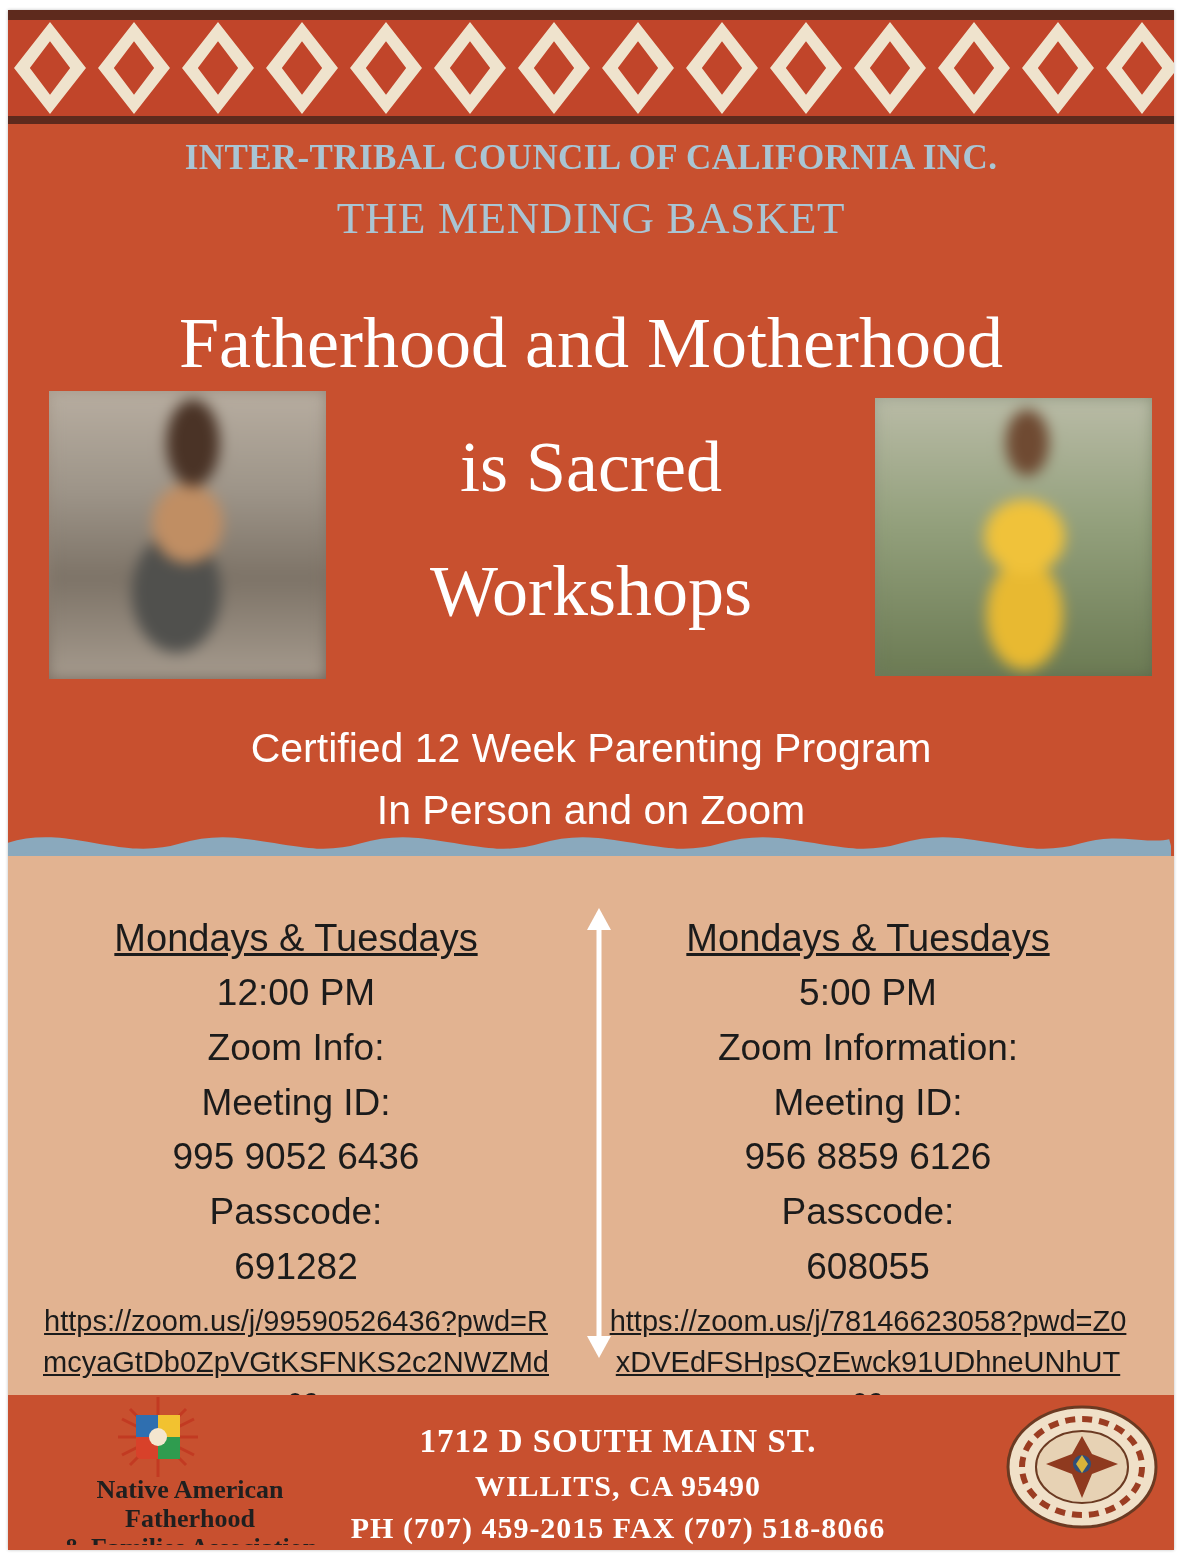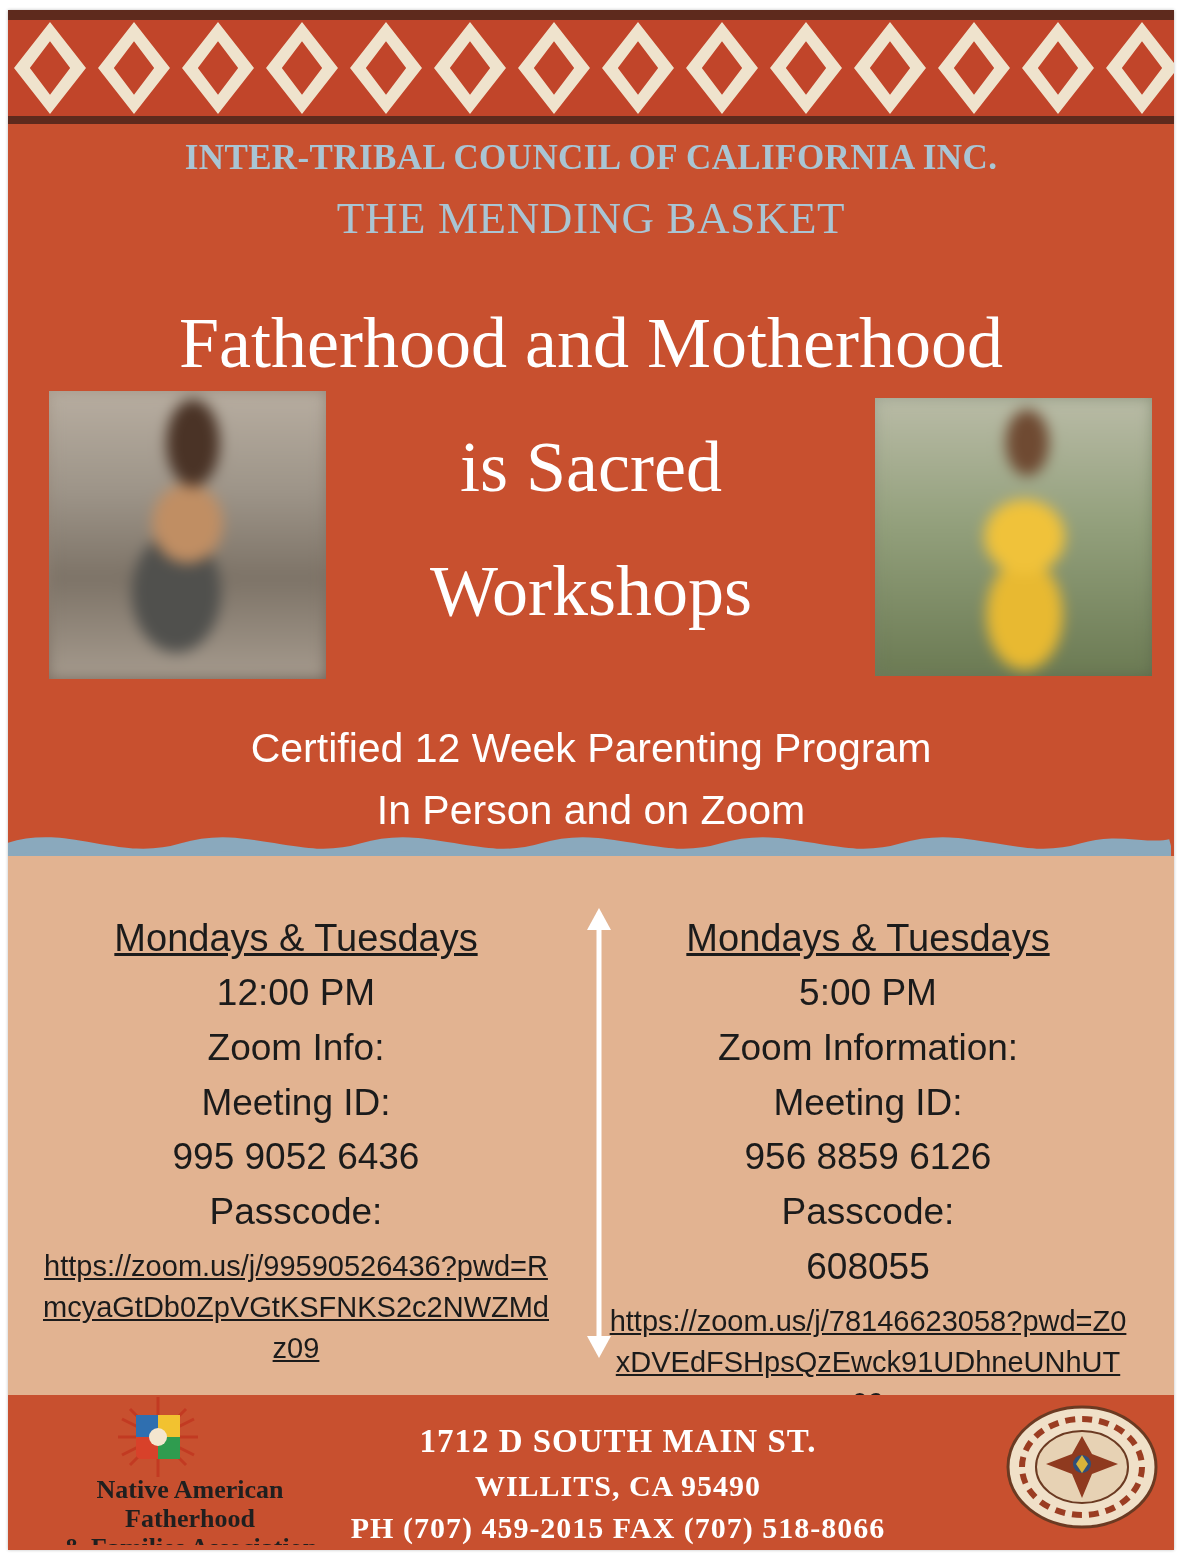--- a/index.html
+++ b/index.html
@@ -341,20 +341,21 @@
 
     <div class="body-panel"></div>
 
     <div class="col col-left">
       <div class="heading">Mondays &amp; Tuesdays</div>
       <div>12:00 PM</div>
       <div>Zoom Info:</div>
       <div>Meeting ID:</div>
       <div>995 9052 6436</div>
       <div>Passcode:</div>
+      <div>691282</div>
       <a class="link" href="#">https://zoom.us/j/99590526436?pwd=RmcyaGtDb0ZpVGtKSFNKS2c2NWZMdz09</a>
     </div>
 
     <div class="col col-right">
       <div class="heading">Mondays &amp; Tuesdays</div>
       <div>5:00 PM</div>
       <div>Zoom Information:</div>
       <div>Meeting ID:</div>
       <div>956 8859 6126</div>
       <div>Passcode:</div>

